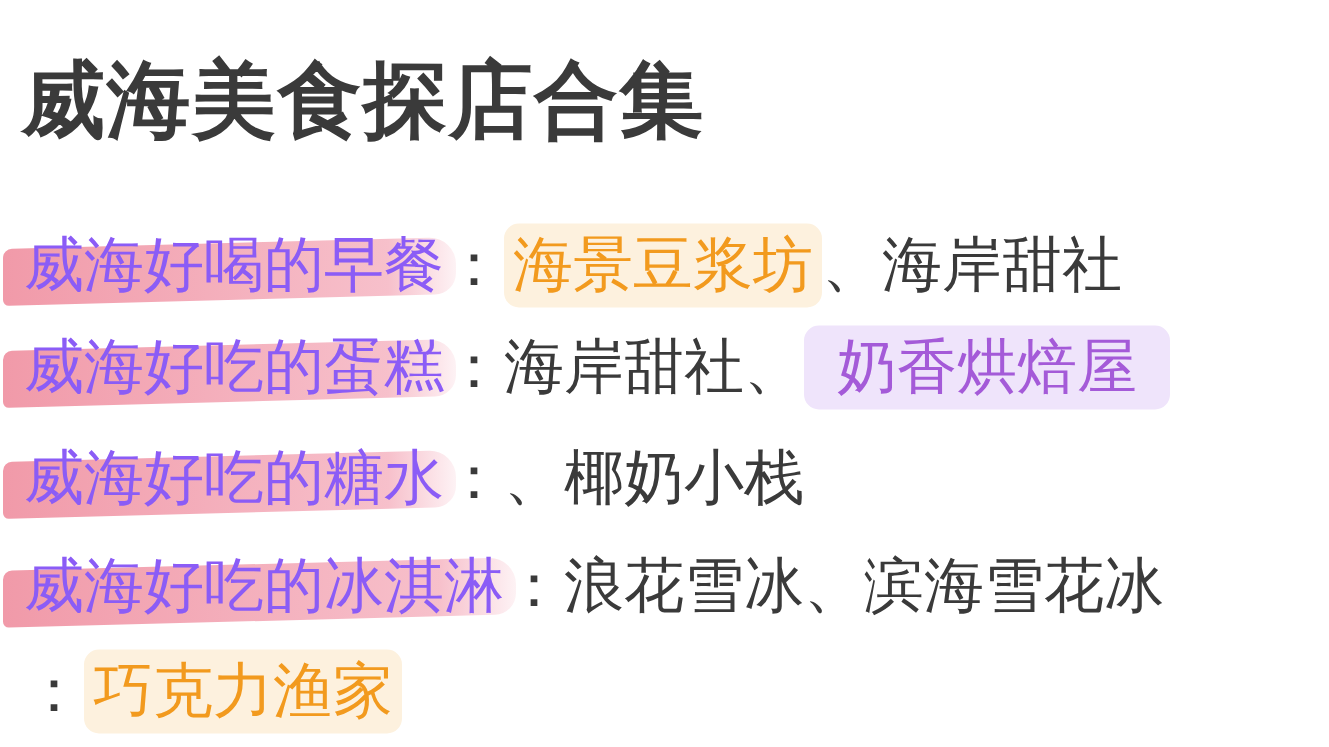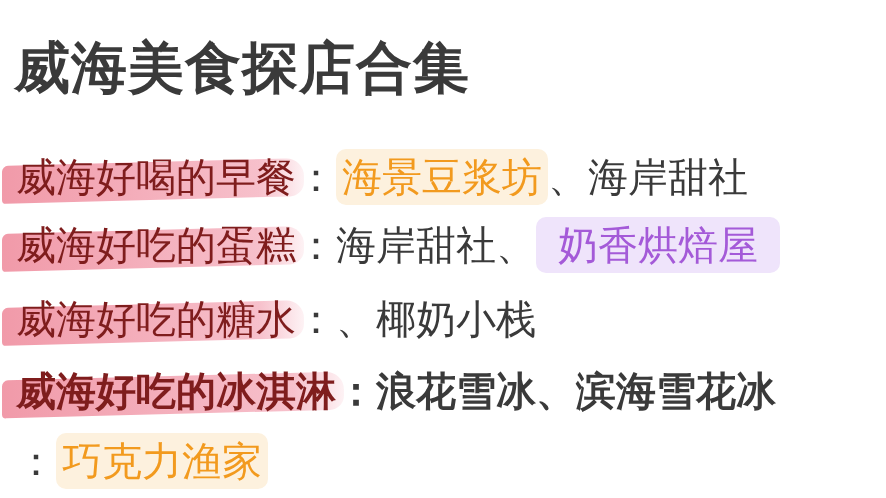--- a/index.html
+++ b/index.html
@@ -12,33 +12,33 @@
     position: absolute; left: 14px; top: 28px;
     font-size: 56px; font-weight: bold; color: #3a3a3a;
     letter-spacing: 1px; line-height: 80px; margin: 0;
   }
   .row {
     position: absolute; left: 16px; height: 62px;
     display: flex; align-items: center;
     font-size: 40px; line-height: 50px; white-space: nowrap; color: #3a3a3a;
   }
   .label {
-    position: relative; color: #7f1d1d; z-index: 1;
+    position: relative; color: #8b5cf6; z-index: 1;
   }
   .label::before {
     content: ""; position: absolute; left: -14px; right: -8px; top: 10px; bottom: 2px;
     background: linear-gradient(90deg, rgba(236,120,140,0.75), rgba(240,140,160,0.55) 85%, rgba(245,170,185,0.15));
     border-radius: 6px 18px 14px 4px;
     transform: skewY(-1.5deg);
     z-index: -1;
   }
   .sep { color: #3a3a3a; }
   .shop { color: #3a3a3a; }
   .hl-orange {
-    background: #fdf1de; color: #f29a1e; border-radius: 10px; padding: 3px 6px;
+    background: #fdf1de; color: #f29a1e; border-radius: 10px; padding: 3px 6px; font-family: Liberation Serif, serif;
   }
   .hl-purple {
     background: #efe4fb; color: #a45ad8; border-radius: 10px; padding: 3px 22px;
   }
 </style>
 </head>
 <body>
 
 <h1 class="title">威海美食探店合集</h1>
 
@@ -58,21 +58,21 @@
   <span class="hl-purple">奶香烘焙屋</span>
 </div>
 
 <div class="row" style="top:288px;">
   <span class="label">威海好吃的糖水</span>
   <span class="sep">：</span>
   <span class="sep">、</span>
   <span class="shop">椰奶小栈</span>
 </div>
 
-<div class="row" style="top:360px;font-weight:bold;">
+<div class="row" style="top:360px;">
   <span class="label">威海好吃的冰淇淋</span>
   <span class="sep">：</span>
   <span class="shop">浪花雪冰</span>
   <span class="sep">、</span>
   <span class="shop">滨海雪花冰</span>
 </div>
 
 <div class="row" style="top:430px;">
   <span class="sep">：</span>
   <span class="hl-orange">巧克力渔家</span>

